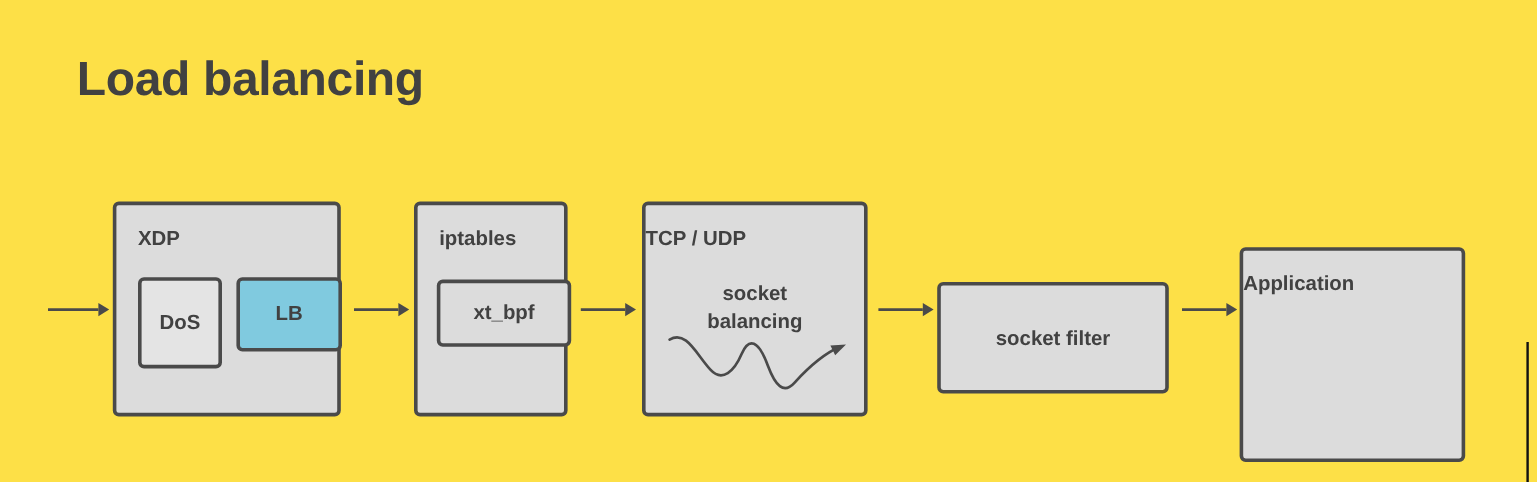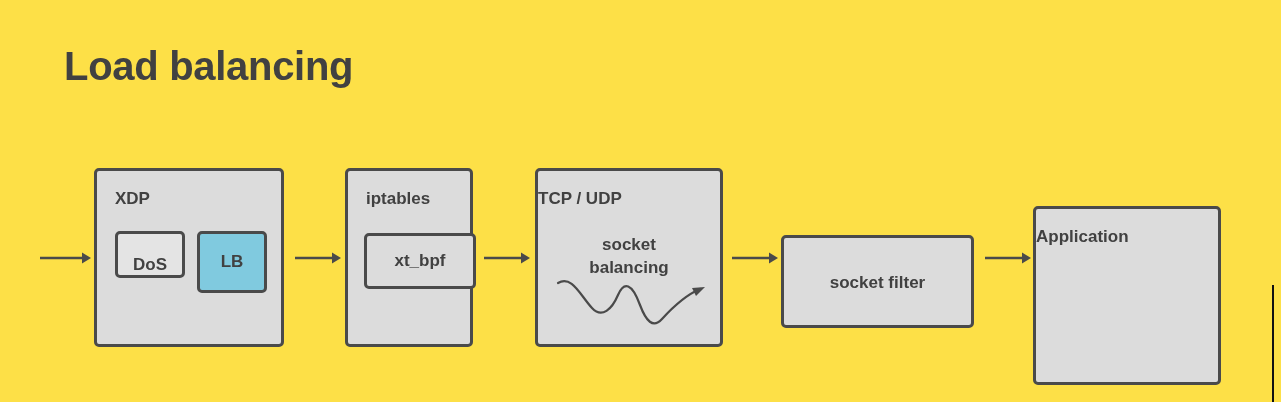--- a/index.html
+++ b/index.html
@@ -101,24 +101,24 @@
 
   <div class="title">Load balancing</div>
 
   <svg class="arrow-svg" style="left:38px; top:246px;" width="54" height="24" viewBox="0 0 54 24">
     <line x1="2" y1="12" x2="44" y2="12" stroke="#4a4a4a" stroke-width="2.4"></line>
     <polygon points="44,6.5 53,12 44,17.5" fill="#4a4a4a"></polygon>
   </svg>
 
   <div class="box" style="left:94px; top:168px; width:190px; height:179px;">
     <div class="box-label label-left">XDP</div>
-    <div class="inner-box fill-light" style="left:18px; top:60px; width:70px; height:47px;align-items:flex-end;">
+    <div class="inner-box fill-light" style="left:18px; top:60px; width:70px; height:76px;">
       <span>DoS</span>
     </div>
-    <div class="inner-box fill-blue" style="left:100px; top:60px; width:70px; height:62px;">
+    <div class="inner-box fill-blue" style="left:100px; top:60px; width:88px; height:62px;">
       <span>LB</span>
     </div>
   </div>
 
   <svg class="arrow-svg" style="left:294px; top:246px;" width="48" height="24" viewBox="0 0 48 24">
     <line x1="1" y1="12" x2="38" y2="12" stroke="#4a4a4a" stroke-width="2.4"></line>
     <polygon points="38,6.5 47,12 38,17.5" fill="#4a4a4a"></polygon>
   </svg>
 
   <div class="box" style="left:345px; top:168px; width:128px; height:179px;">

